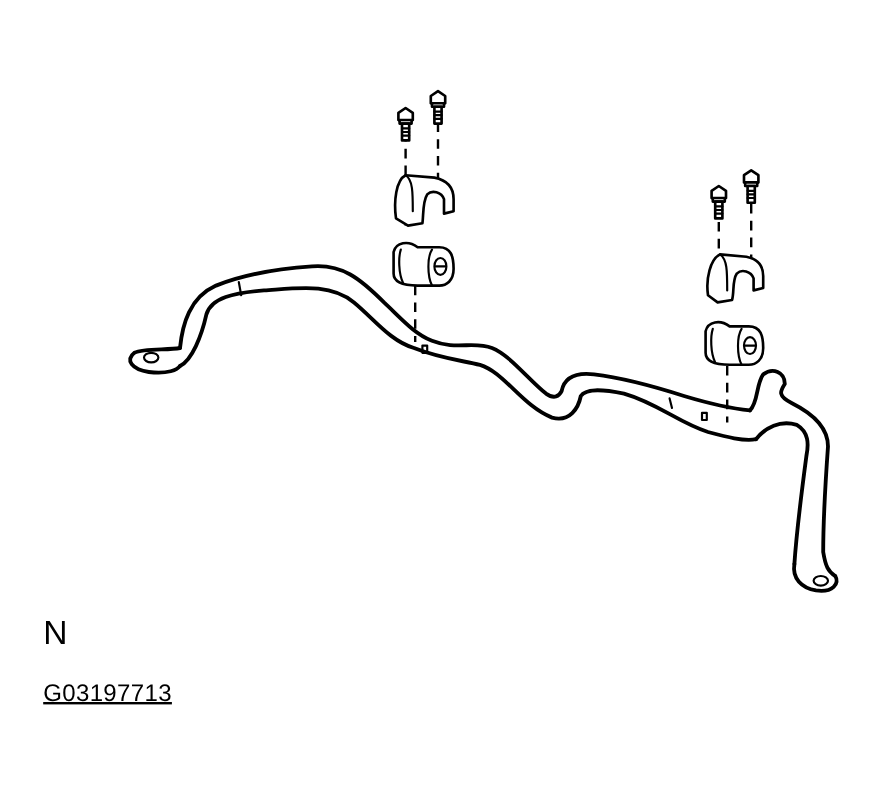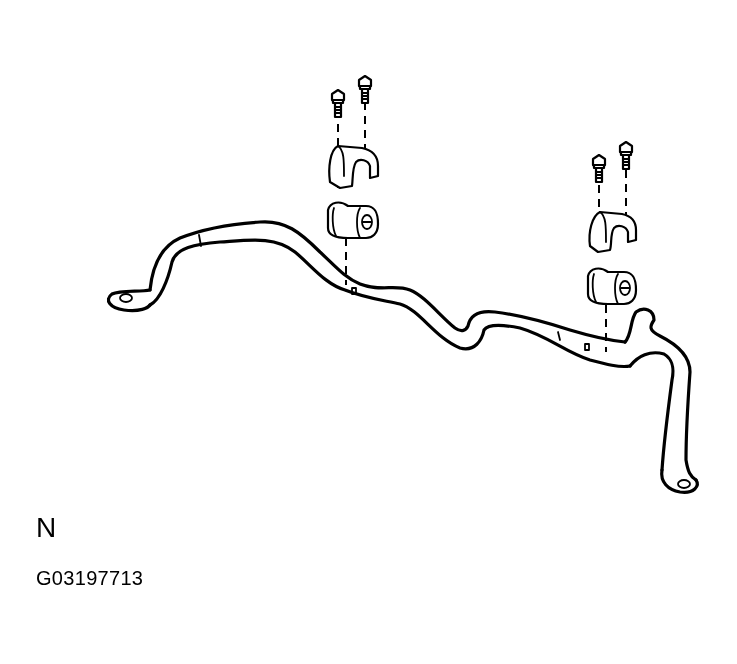--- a/index.html
+++ b/index.html
@@ -1,19 +1,19 @@
 <!DOCTYPE html>
 <html><head>
   <meta charset="utf-8">
   <style>
     html, body { margin: 0; padding: 0; background: #ffffff; }
     body { width: 737px; height: 664px; position: relative; overflow: hidden; font-family: "Liberation Sans", sans-serif; }
     #diagram { position: absolute; left: 0; top: 0; width: 737px; height: 664px; }
     .view-label { position: absolute; left: 36px; top: 514px; font-size: 28px; color: #000; line-height: 1; }
-    .fig-code { position: absolute; left: 36px; top: 568px; font-size: 20px; color: #000; line-height: 1; letter-spacing: 0.3px; }
+    .fig-code { position: absolute; left: 36px; top: 568px; font-size: 20px; color: #000; line-height: 1; letter-spacing: 0.3px; text-decoration: underline; }
     .stroke { fill: none; stroke: #000; stroke-width: 3.2; stroke-linecap: round; stroke-linejoin: round; }
     .thin { fill: none; stroke: #000; stroke-width: 1.8; stroke-linecap: round; stroke-linejoin: round; }
     .dash { fill: none; stroke: #000; stroke-width: 2; stroke-dasharray: 8 6; }
     .solid { fill: #fff; stroke: #000; stroke-width: 2.2; stroke-linejoin: round; }
   </style>
 </head>
 <body>
 
 <svg id="diagram" viewBox="0 0 737 664" xmlns="http://www.w3.org/2000/svg">
 

